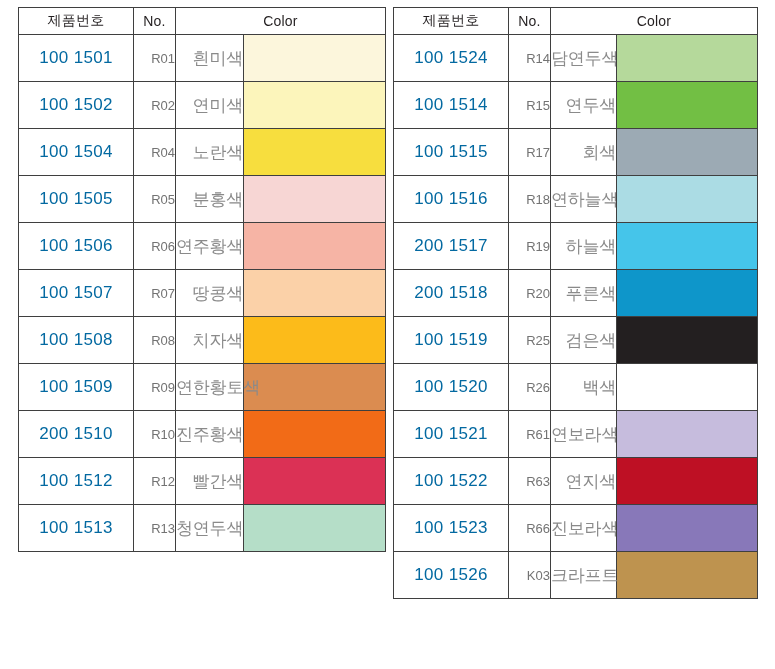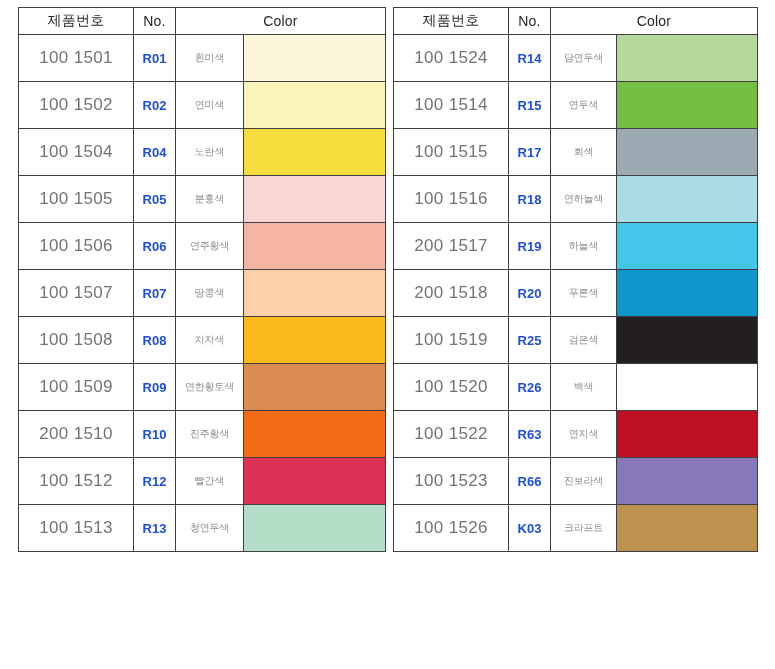--- a/index.html
+++ b/index.html
@@ -54,33 +54,33 @@
   .col-swatch{ width: 142px; }
 
   .right .col-code  { width: 115px; }
   .right .col-no    { width: 42px;  }
   .right .col-cname { width: 66px;  }
   .right .col-swatch{ width: 141px; }
 
   .cell-code {
     text-align: center;
     font-size: 17px;
+    color: #0369a1;
+    letter-spacing: 0.3px;
+  }
+  .cell-no {
+    text-align: right;
+    font-size: 13px;
+    font-weight: normal;
     color: #737373;
-    letter-spacing: 0.3px;
-  }
-  .cell-no {
-    text-align: center;
-    font-size: 13px;
-    font-weight: bold;
-    color: #1d4ed8;
   }
   .cell-cname {
-    text-align: center;
+    text-align: right;
     padding-left: 6px;
-    font-size: 10px;
+    font-size: 17px;
     color: #8a8a8a;
     white-space: nowrap;
     letter-spacing: -0.2px;
   }
   .cell-swatch {
     padding: 0;
   }
   .swatch {
     display: block;
     width: 100%;
@@ -271,20 +271,28 @@
         </tr>
         <tr>
           <td class="cell-code">100 1520</td>
           <td class="cell-no">R26</td>
           <td class="cell-cname">백색</td>
           <td class="cell-swatch">
             <span class="swatch" style="background: rgb(255, 255, 255);"></span>
           </td>
         </tr>
         <tr>
+          <td class="cell-code">100 1521</td>
+          <td class="cell-no">R61</td>
+          <td class="cell-cname">연보라색</td>
+          <td class="cell-swatch">
+            <span class="swatch" style="background: rgb(198, 188, 221);"></span>
+          </td>
+        </tr>
+        <tr>
           <td class="cell-code">100 1522</td>
           <td class="cell-no">R63</td>
           <td class="cell-cname">연지색</td>
           <td class="cell-swatch">
             <span class="swatch" style="background: rgb(190, 16, 36);"></span>
           </td>
         </tr>
         <tr>
           <td class="cell-code">100 1523</td>
           <td class="cell-no">R66</td>

